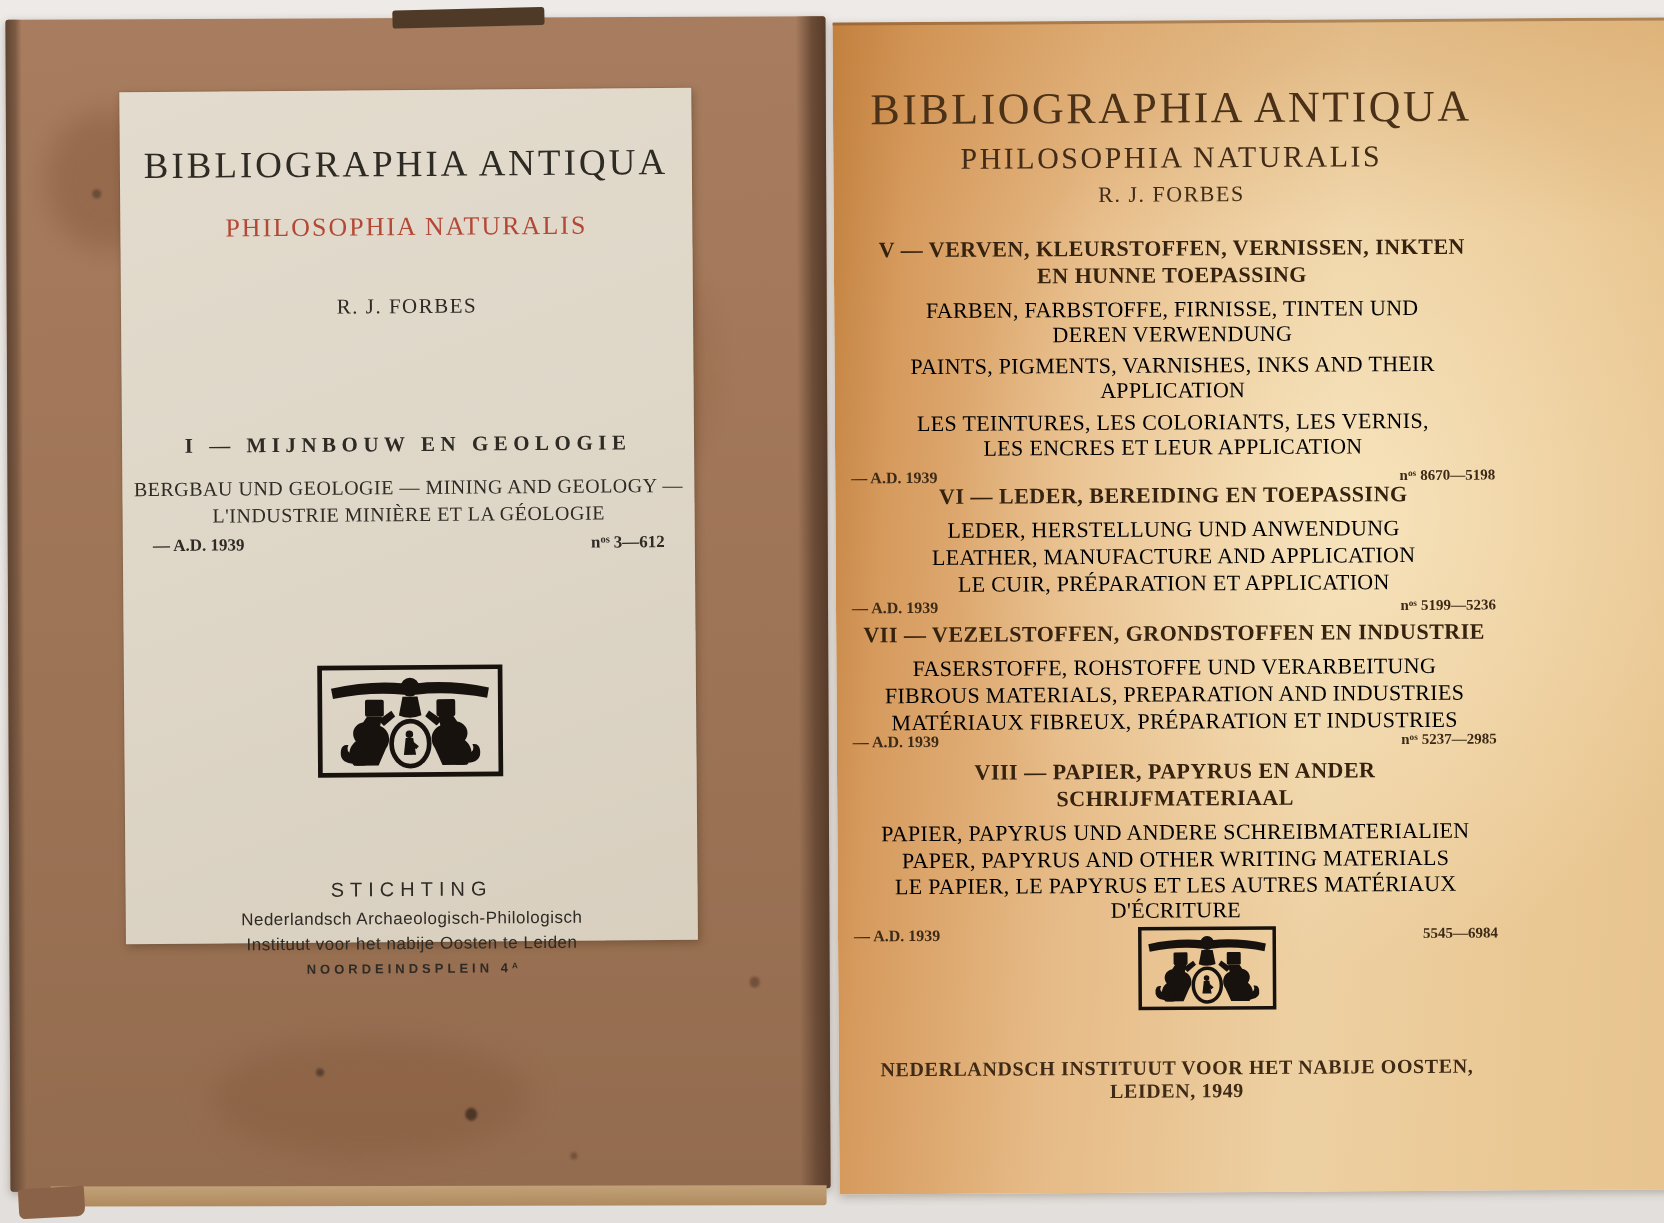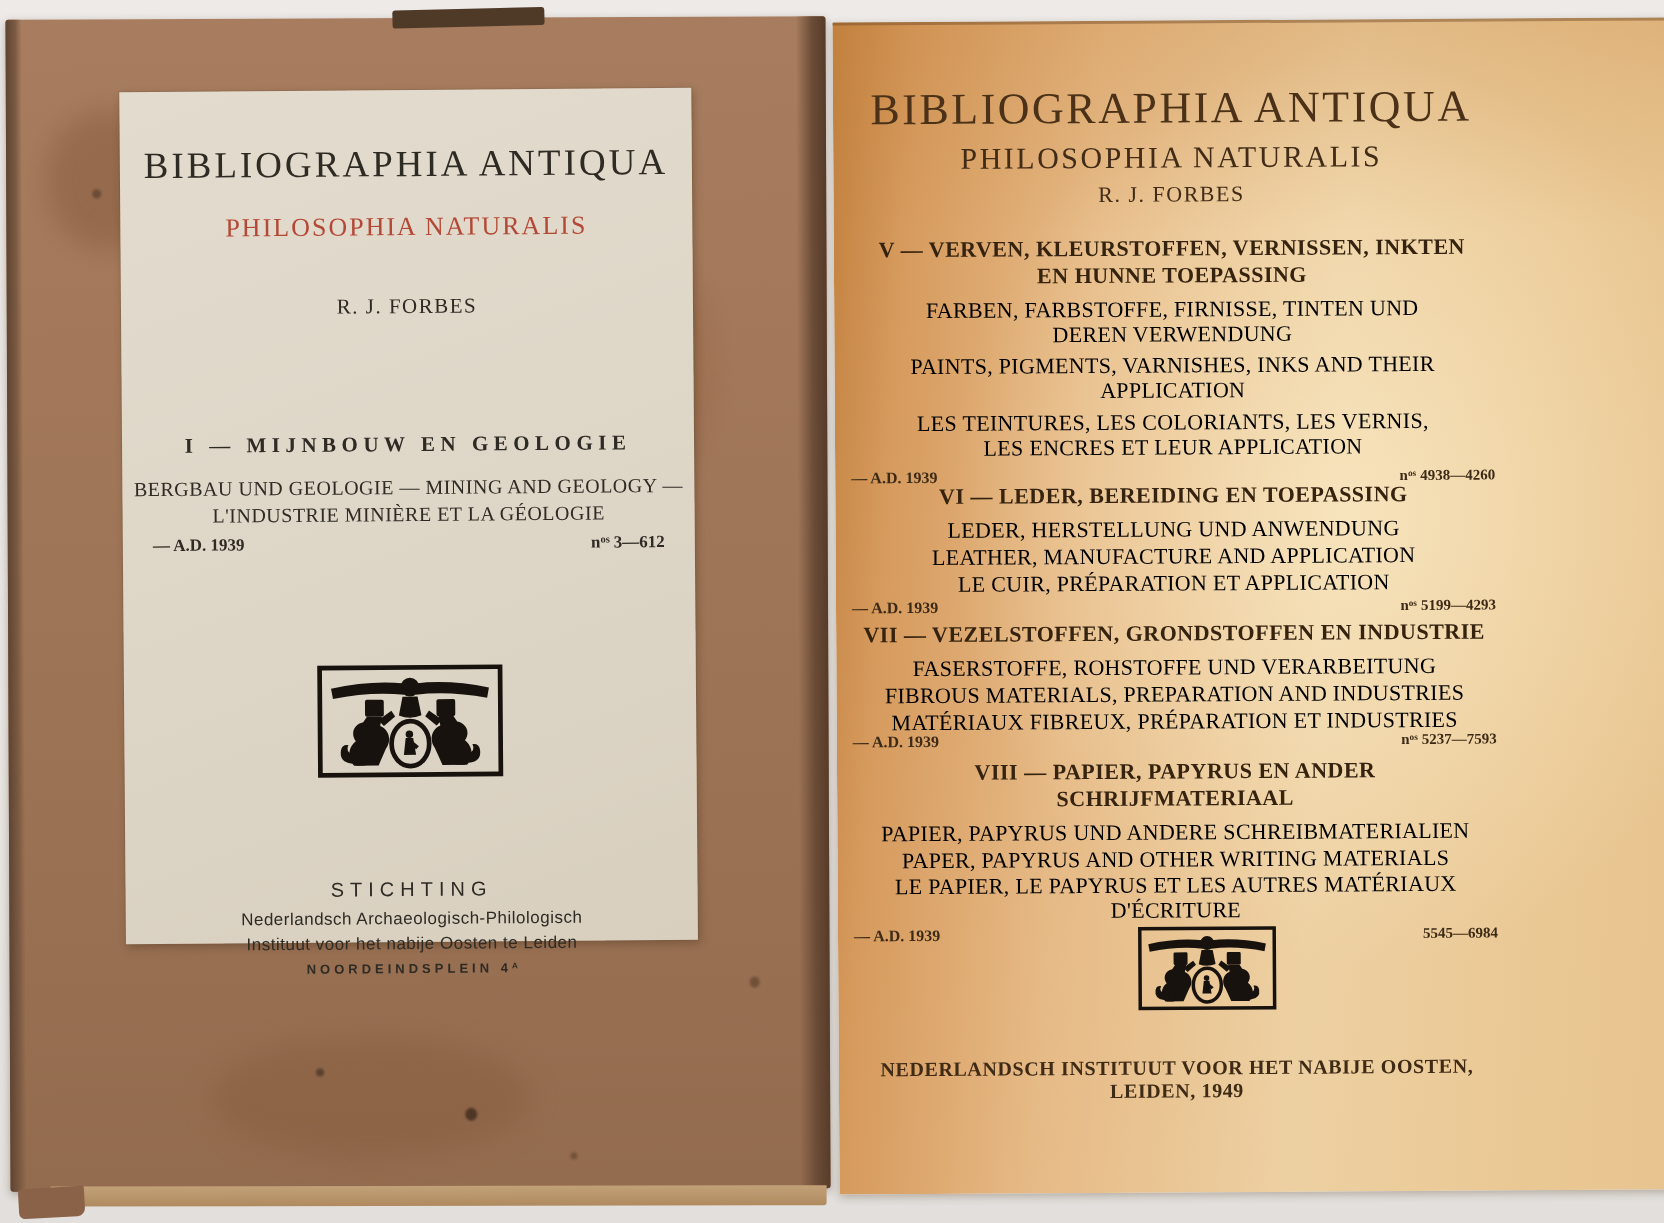--- a/index.html
+++ b/index.html
@@ -161,59 +161,59 @@
       <div class="phrase">
         <span class="blk">PAINTS, PIGMENTS, VARNISHES, INKS AND THEIR</span>
         <span class="blk">APPLICATION</span>
       </div>
       <div class="phrase">
         <span class="blk">LES TEINTURES, LES COLORIANTS, LES VERNIS,</span>
         <span class="blk">LES ENCRES ET LEUR APPLICATION</span>
       </div>
       <div class="ad-row">
         <span>— A.D. 1939</span>
-        <span class="nos"><span>n</span><sup class="os">os</sup><span class="rng">4938—4260</span></span>
+        <span class="nos"><span>n</span><sup class="os">os</sup><span class="rng">8670—5198</span></span>
       </div>
     </section>
 
     <section class="r-sec sec-vi">
       <div class="r-head">
         <span class="blk">VI — LEDER, BEREIDING EN TOEPASSING</span>
       </div>
       <div class="phrase" style="margin-bottom:2px;">
           <span class="blk">LEDER, HERSTELLUNG UND ANWENDUNG</span>
         </div>
       <div class="phrase" style="margin-bottom:2px;">
           <span class="blk">LEATHER, MANUFACTURE AND APPLICATION</span>
         </div>
       <div class="phrase" style="margin-bottom:2px;">
           <span class="blk">LE CUIR, PRÉPARATION ET APPLICATION</span>
         </div>
       <div class="ad-row">
         <span>— A.D. 1939</span>
-        <span class="nos"><span>n</span><sup class="os">os</sup><span class="rng">5199—4293</span></span>
+        <span class="nos"><span>n</span><sup class="os">os</sup><span class="rng">5199—5236</span></span>
       </div>
     </section>
 
     <section class="r-sec sec-vii">
       <div class="r-head">
         <span class="blk">VII — VEZELSTOFFEN, GRONDSTOFFEN EN INDUSTRIE</span>
       </div>
       <div class="phrase" style="margin-bottom:2px;">
           <span class="blk">FASERSTOFFE, ROHSTOFFE UND VERARBEITUNG</span>
         </div>
       <div class="phrase" style="margin-bottom:2px;">
           <span class="blk">FIBROUS MATERIALS, PREPARATION AND INDUSTRIES</span>
         </div>
       <div class="phrase" style="margin-bottom:0;">
           <span class="blk">MATÉRIAUX FIBREUX, PRÉPARATION ET INDUSTRIES</span>
         </div>
       <div class="ad-row" style="margin-top:-2px;">
         <span>— A.D. 1939</span>
-        <span class="nos"><span>n</span><sup class="os">os</sup><span class="rng">5237—7593</span></span>
+        <span class="nos"><span>n</span><sup class="os">os</sup><span class="rng">5237—2985</span></span>
       </div>
     </section>
 
     <section class="r-sec sec-viii">
       <div class="r-head">
         <span class="blk">VIII — PAPIER, PAPYRUS EN ANDER SCHRIJFMATERIAAL</span>
       </div>
       <div class="phrase" style="margin-bottom:2px;">
           <span class="blk">PAPIER, PAPYRUS UND ANDERE SCHREIBMATERIALIEN</span>
         </div>

